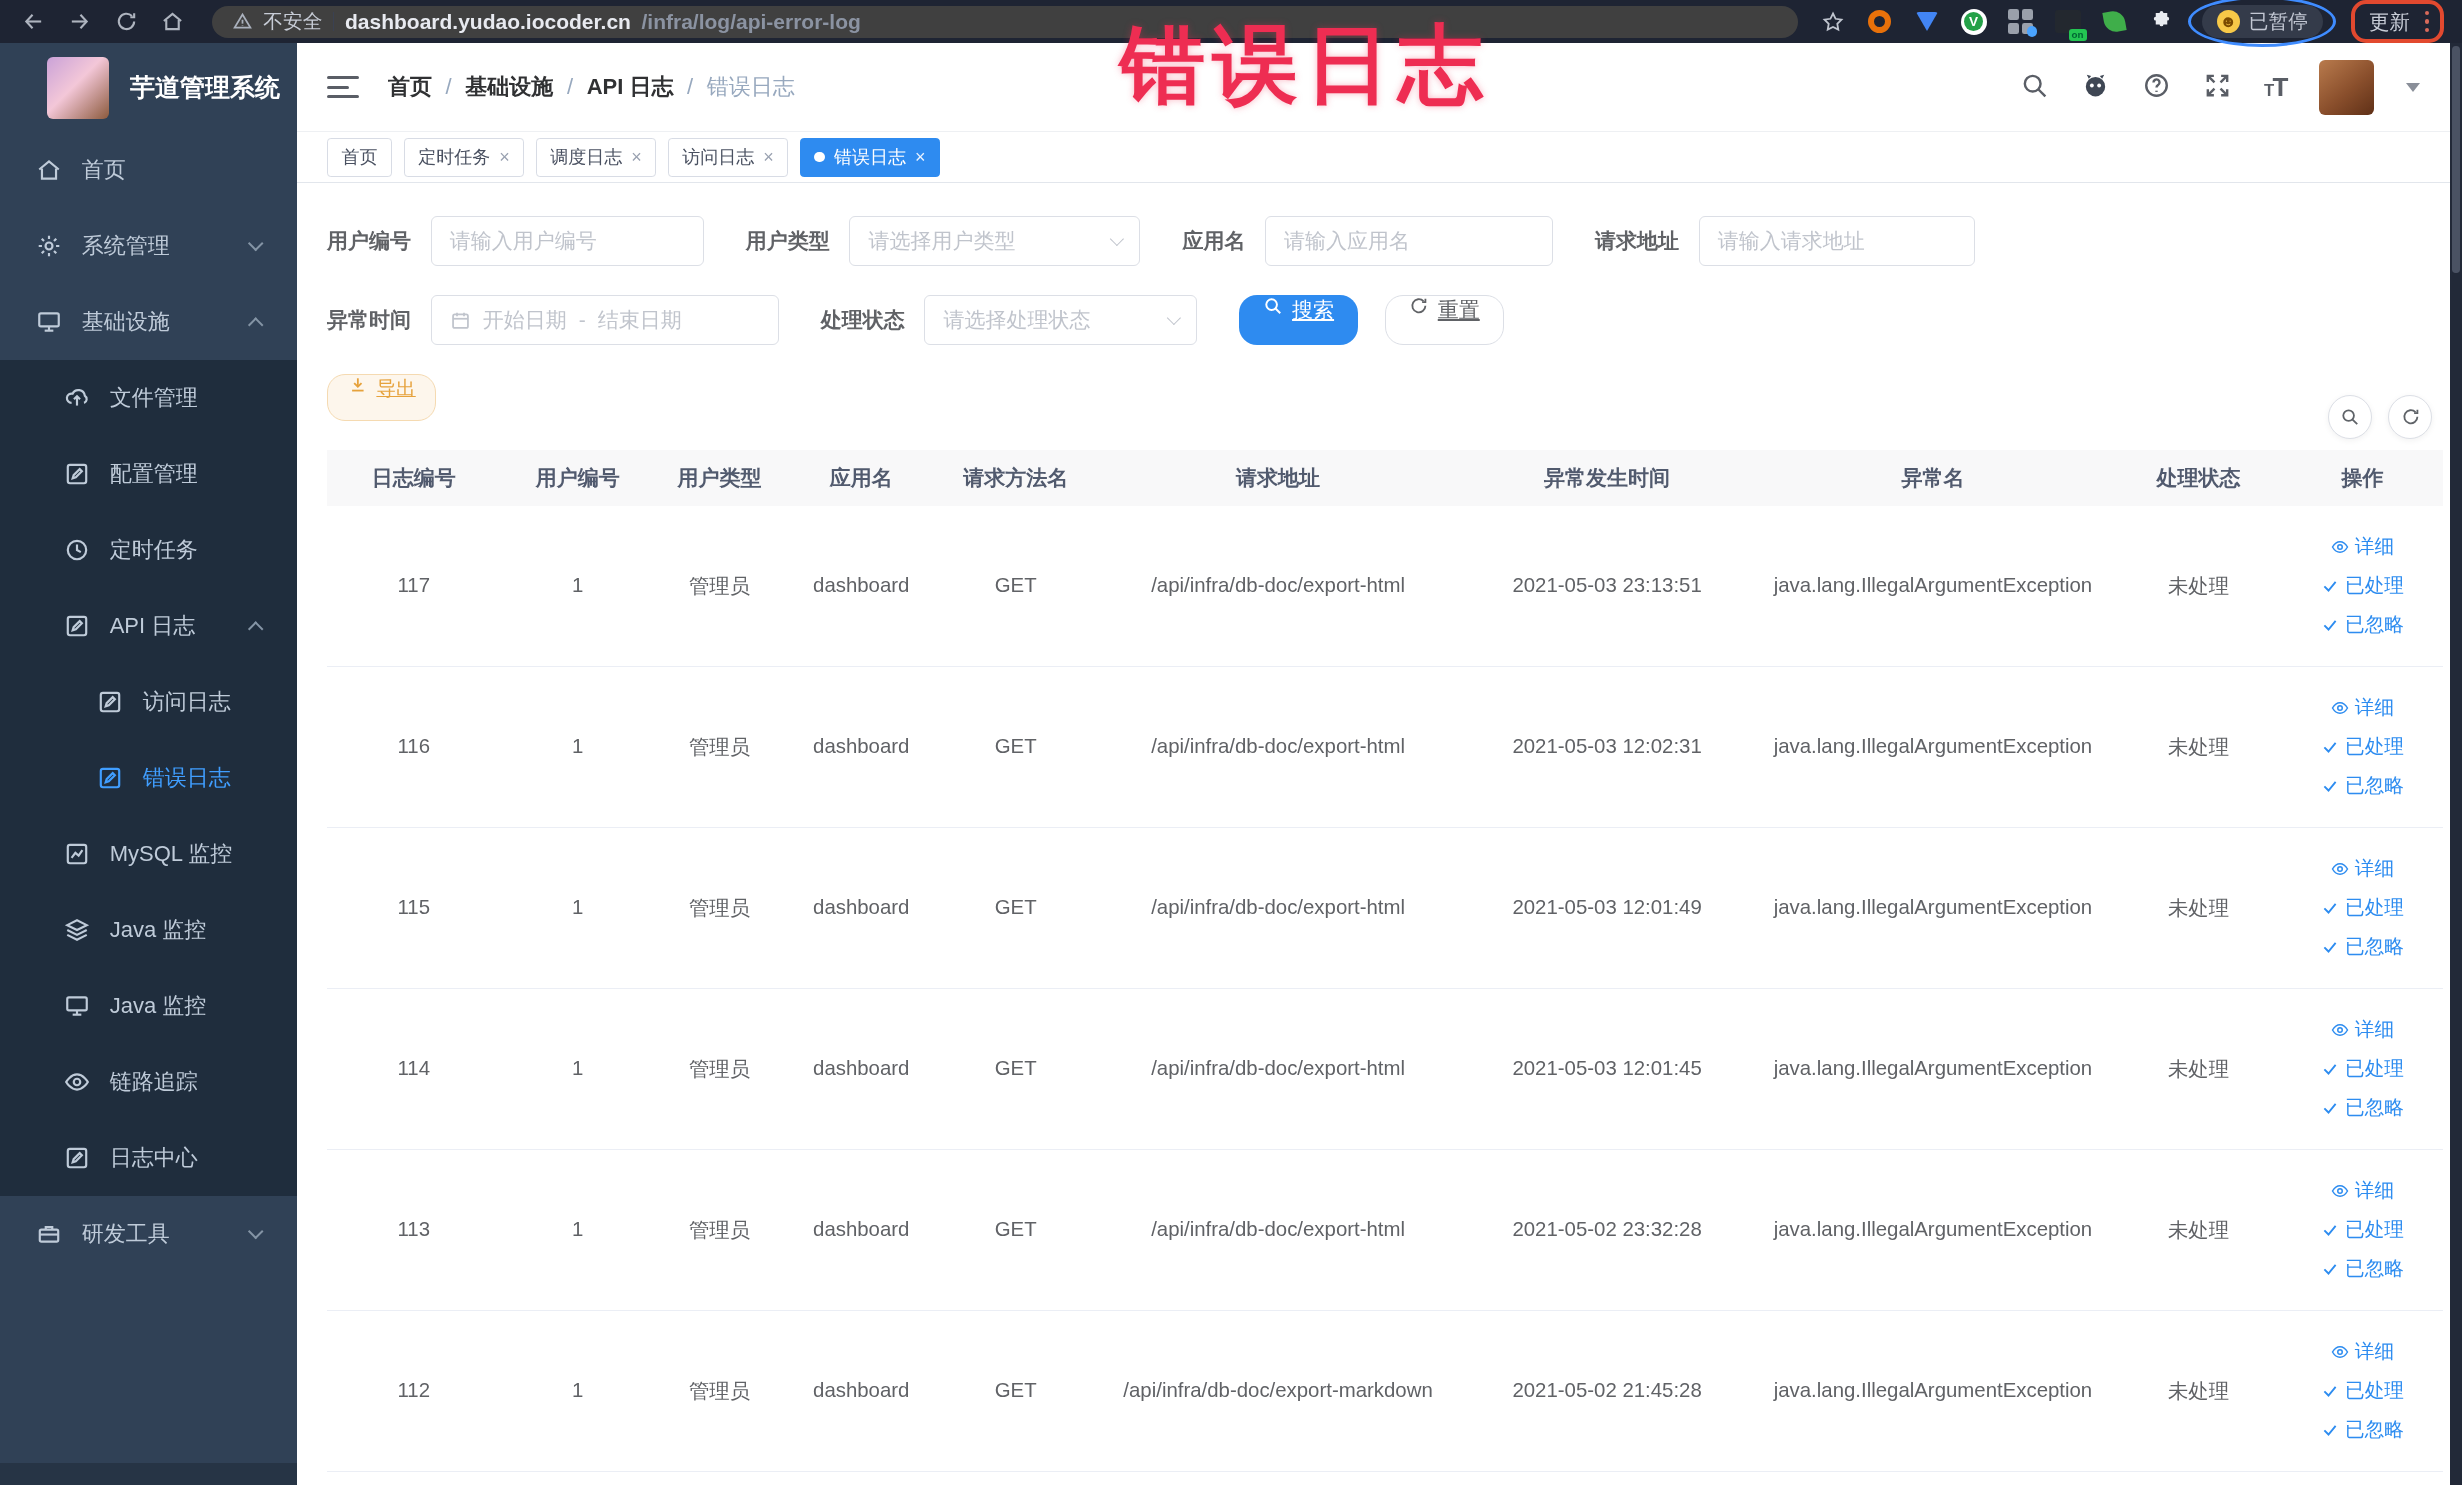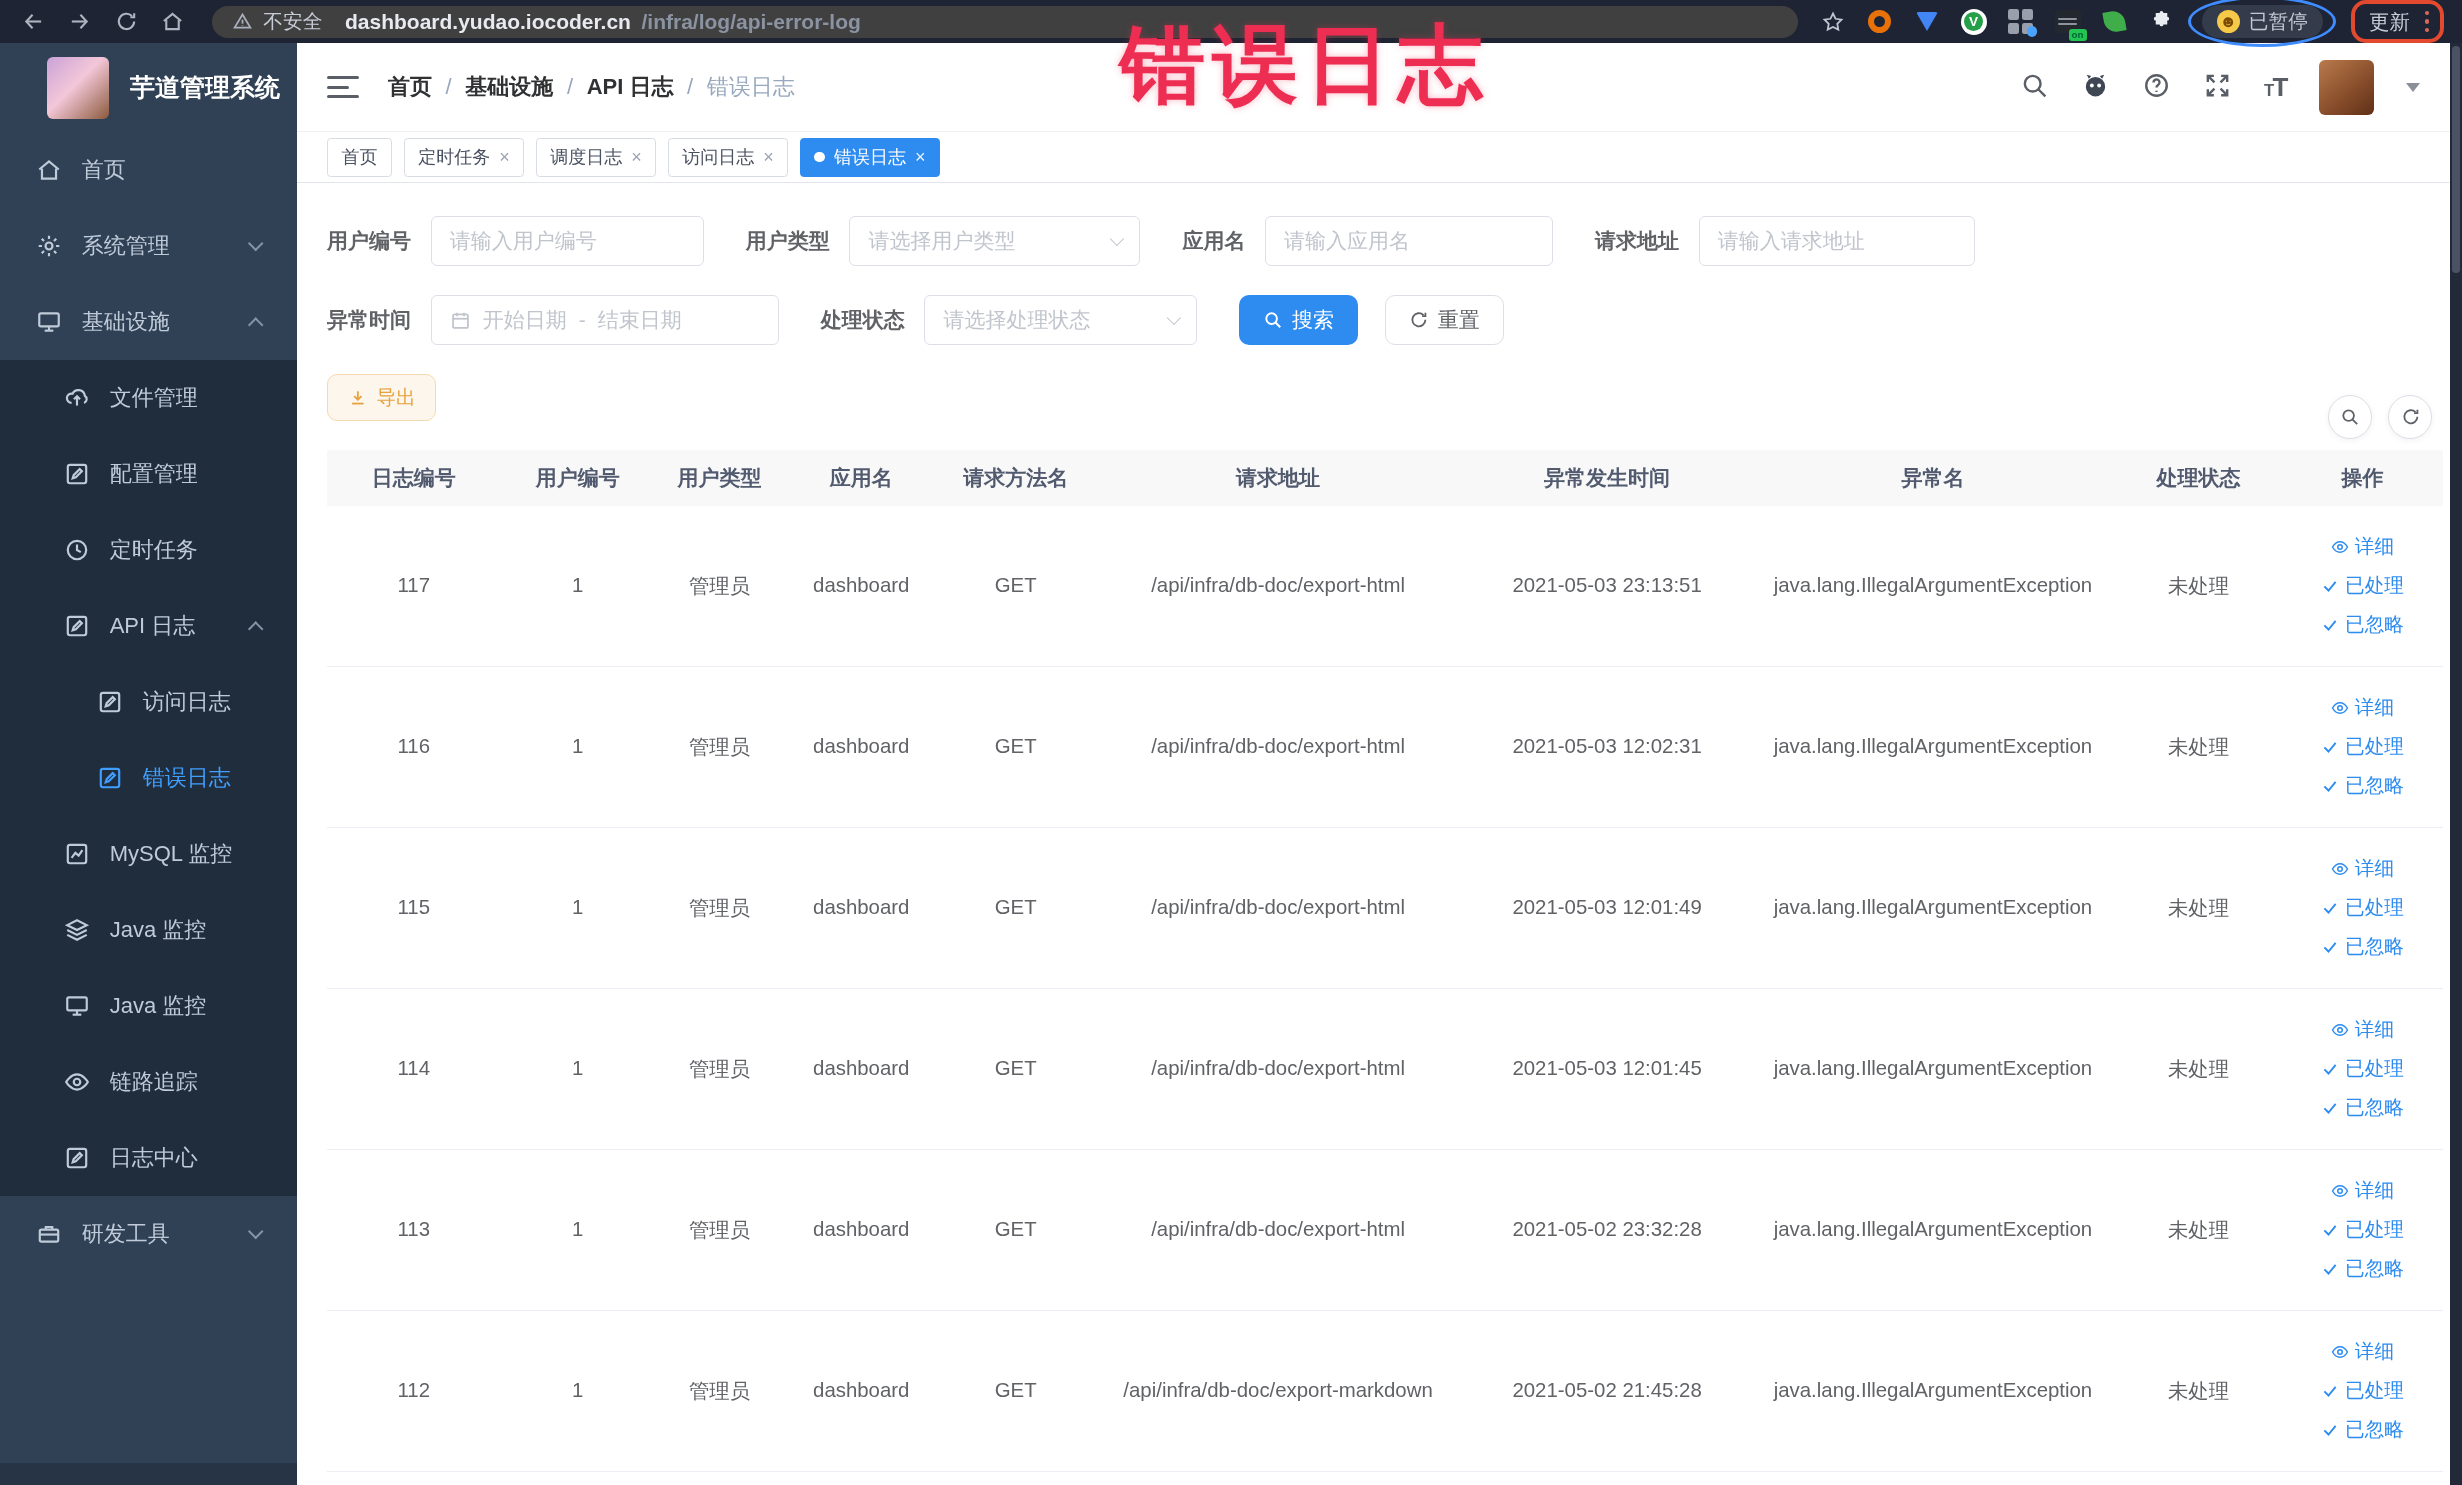--- a/index.html
+++ b/index.html
@@ -30,21 +30,21 @@
   .ext-cluster { display: flex; align-items: center; gap: 18px; margin-right: 7.6px; }
   .ext { width: 29px; height: 29px; display: flex; align-items: center; justify-content: center; position: relative; }
   .ext-star { color: #c0c5cf; }
   .ext-ring { width: 23px; height: 23px; border: 6px solid #e8710a; border-radius: 50%; }
   .ext-shield { width: 0; height: 0; border-left: 11.4px solid transparent; border-right: 11.4px solid transparent; border-top: 19.7px solid #4285f4; border-radius: 3px; }
   .ext-green { width: 26px; height: 26px; background: #fff; border-radius: 50%; display: flex; align-items: center; justify-content: center; }
   .ext-green > span { width: 19.7px; height: 19.7px; background: #24a148; border-radius: 50%; color: #fff; font-size: 13.6px; display: flex; align-items: center; justify-content: center; font-weight: 700; }
   .ext-grid { display: grid; grid-template-columns: 10.6px 10.6px; grid-gap: 3px; position: relative; }
   .ext-grid i { width: 10.6px; height: 10.6px; background: #9aa0ab; border-radius: 2.3px; }
   .ext-grid .dot { position: absolute; right: -4.5px; bottom: -3px; width: 10.6px; height: 10.6px; background: #4aa3ff; border-radius: 50%; }
-  .ext-on { width: 26px; height: 23px; background: #23282f; border-radius: 3px; position: relative; display: flex; flex-direction: column; justify-content: center; gap: 3px; padding: 0 3.8px; }
+  .ext-on { width: 26px; height: 23px; background: #23282f; border-radius: 3px; position: relative; display: flex; flex-direction: row; justify-content: center; gap: 3px; padding: 0 3.8px; }
   .ext-on i { height: 2.3px; background: #8c939e; border-radius: 1.5px; }
   .ext-on .on-badge { position: absolute; right: -6px; bottom: -7.6px; background: #23c552; color: #063; font-size: 9.8px; font-weight: 700; border-radius: 3px; padding: 0.8px 3px; line-height: 1; }
   .ext-leaf { width: 21px; height: 21px; background: #3fae4a; border-radius: 0 60% 0 60%; transform: rotate(-10deg); }
   .ext-puzzle { color: #e9ecf1; font-size: 23px; }
   .tm-wrap { position: relative; margin: 0 21px 0 10.6px; }
   .tm-pill { height: 33px; background: #343b4a; border-radius: 18px; display: flex; align-items: center; gap: 9px; padding: 0 15px; }
   .tm-face { width: 23px; height: 23px; background: #f7c948; border-radius: 50%; color: #7a4b00; font-size: 16.7px; line-height: 23px; text-align: center; }
   .tm-label { color: #c3c8d4; font-size: 19.7px; }
   .tm-ellipse { position: absolute; inset: -9px -13.6px; border: 3.8px solid #3f8cff; border-radius: 50%; pointer-events: none; }
   .upd-wrap { border: 4.5px solid #e2492f; border-radius: 15px; display: flex; align-items: center; gap: 15px; padding: 3.8px 10.6px 3.8px 13.6px; margin-right: 4.5px; }
@@ -109,21 +109,21 @@
   .content { flex: 1; padding: 33px 19px 0 30px; position: relative; }
   .frow { display: flex; align-items: center; margin-bottom: 29px; }
   .fitem { display: flex; align-items: center; margin-right: 42px; }
   .flabel { font-size: 21px; font-weight: 700; color: #606266; margin-right: 19.7px; white-space: nowrap; }
   .fbox { height: 50px; border: 1.5px solid #dcdfe6; border-radius: 6px; background: #fff; display: flex; align-items: center; padding: 0 18px; font-size: 21px; color: #c0c4cc; gap: 12px; }
   .fbox .caret { margin-left: auto; width: 9.8px; height: 9.8px; border-right: 1.9px solid #c0c4cc; border-bottom: 1.9px solid #c0c4cc; transform: rotate(45deg); margin-top: -4.5px; }
   .fbox svg { width: 21px; height: 21px; color: #c0c4cc; flex-shrink: 0; }
   .w-userid { width: 273px; } .w-usertype { width: 291px; } .w-appname { width: 288px; }
   .w-requrl { width: 276px; } .w-daterange { width: 348px; } .w-status { width: 273px; }
   .range-sep { color: #c0c4cc; }
-  .btn { height: 50px; border-radius: 10px; display: inline-flex; align-items: center; gap: 9px; font-size: 21px; padding: 0 23px; border: 1.5px solid transparent; cursor: default; }
+  .btn { height: 50px; border-radius: 18px; display: inline-flex; align-items: flex-start; gap: 9px; font-size: 21px; padding: 0 23px; border: 1.5px solid transparent; cursor: default; text-decoration: underline; }
   .btn svg { width: 19.7px; height: 19.7px; }
   .btn-primary { background: #2e8bf0; color: #fff; margin-right: 27px; }
   .btn-default { background: #fff; color: #606266; border-color: #dcdfe6; }
   .btn-warn { background: #fdf6ec; color: #e6a23c; border-color: #f5dab1; height: 47px; font-size: 19.7px; padding: 0 19.7px; }
   .toolbar-row { display: flex; align-items: flex-start; justify-content: space-between; margin-bottom: 10.6px; }
   .circle-btns { display: flex; gap: 16.7px; margin-top: 21px; margin-right: 10.6px; }
   .circle-btn { width: 44px; height: 44px; border-radius: 50%; border: 1.5px solid #dcdfe6; background: #fff; display: flex; align-items: center; justify-content: center; color: #5f6368; box-shadow: 0 1.5px 6px rgba(0,0,0,0.06); }
   .circle-btn svg { width: 19.7px; height: 19.7px; }
 
   

